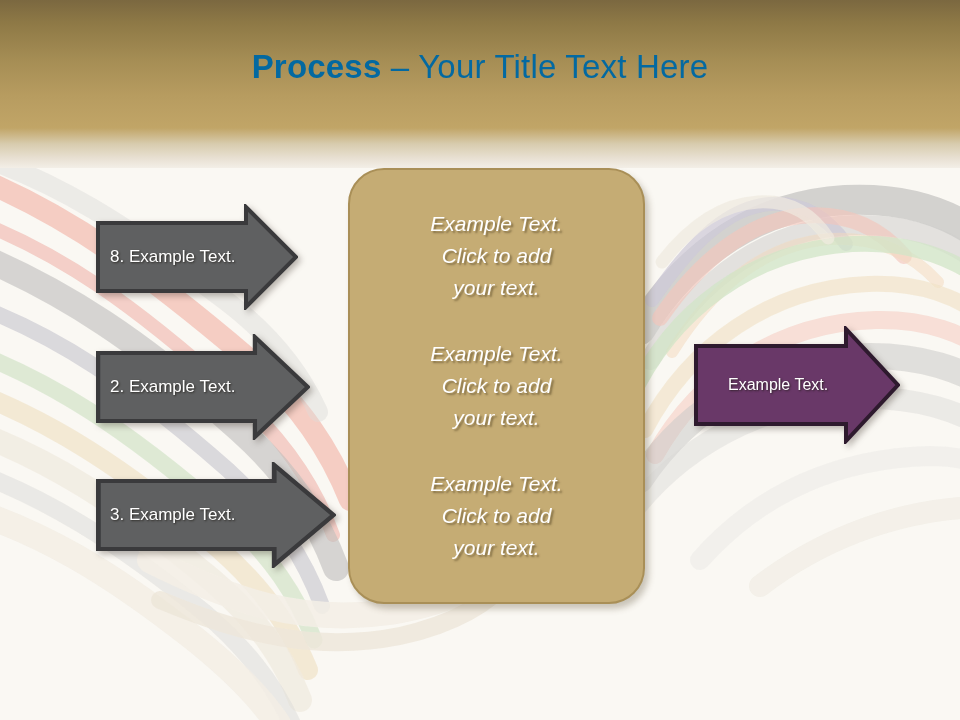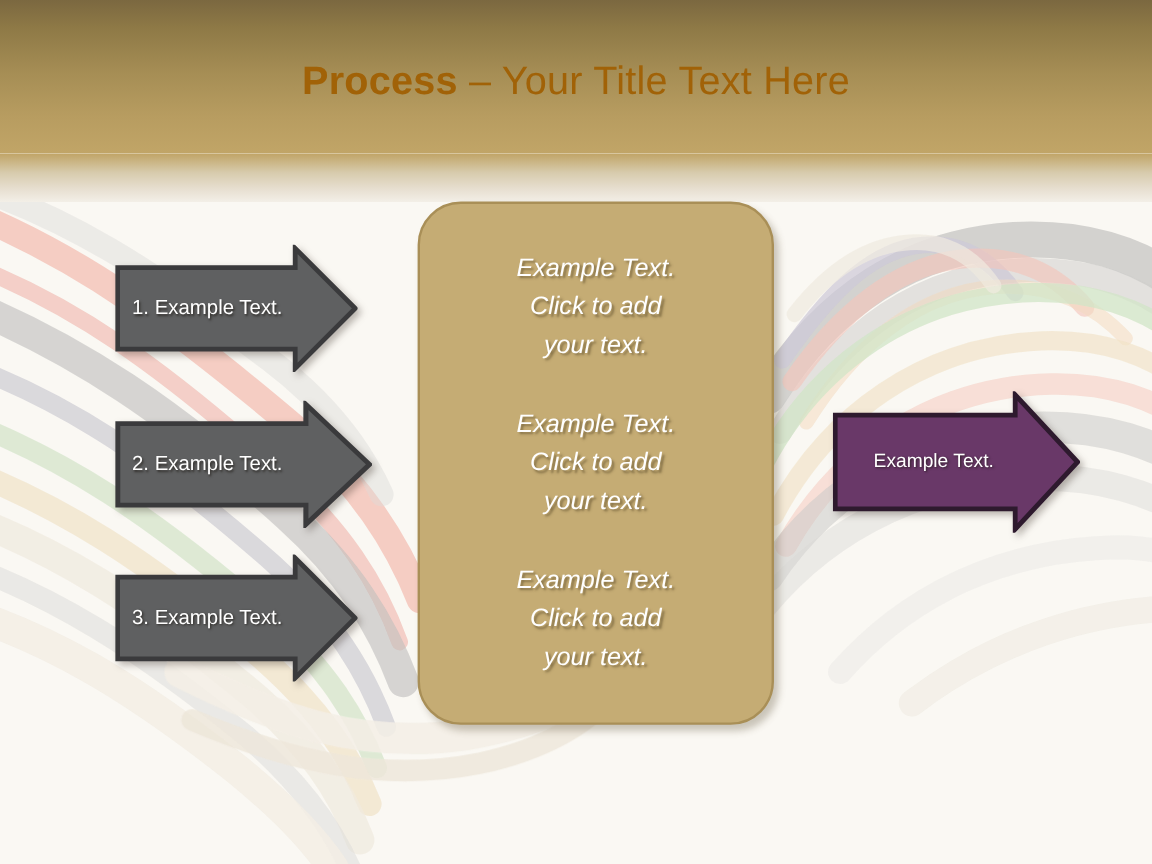--- a/index.html
+++ b/index.html
@@ -18,21 +18,21 @@
   .header-band{
     position:absolute;left:0;top:0;width:960px;height:128px;
     background:linear-gradient(180deg,#7B6840 0%,#8E7946 18%,#A68E55 48%,#B79C60 75%,#C1A567 100%);
   }
   .header-fade{
     position:absolute;left:0;top:128px;width:960px;height:40px;
     background:linear-gradient(180deg,#C1A567 0%,#D8CCAE 40%,#E8E0D2 75%,#F3EFE7 100%);
   }
   .slide-title{
     position:absolute;left:0;top:47px;width:960px;
-    text-align:center;color:#a16207;
+    text-align:center;color:#0369a1;
     font-size:33px;line-height:40px;letter-spacing:0.2px;
     white-space:nowrap;
   }
   .slide-title .t-bold{font-weight:bold;}
   .slide-title .t-rest{font-weight:normal;}
 
   
   .arrow{position:absolute;}
   .arrow .arrow-shape{
     position:absolute;left:0;top:0;width:100%;height:100%;
@@ -123,31 +123,31 @@
   <div class="header-band"></div>
   <div class="header-fade"></div>
   <div class="slide-title">
     <span class="t-bold">Process</span><span class="t-rest"> – Your Title Text Here</span>
   </div>
 
   <div class="arrow gray-arrow" style="left:96px;top:204px;">
     <svg class="arrow-shape" viewBox="0 0 202 106" preserveAspectRatio="none">
       <polygon points="2,19 150,19 150,3 200,53 150,103 150,87 2,87" fill="#5F6061" stroke="#3A3A3C" stroke-width="4" stroke-linejoin="miter"></polygon>
     </svg>
-    <span class="arrow-label">1. Example Text.</span>
+    <span class="arrow-label">8. Example Text.</span>
   </div>
 
   <div class="arrow gray-arrow" style="left:96px;top:334px;padding-left:12px;">
     <svg class="arrow-shape" viewBox="0 0 202 106" preserveAspectRatio="none">
       <polygon points="2,19 150,19 150,3 200,53 150,103 150,87 2,87" fill="#5F6061" stroke="#3A3A3C" stroke-width="4" stroke-linejoin="miter"></polygon>
     </svg>
     <span class="arrow-label">2. Example Text.</span>
   </div>
 
-  <div class="arrow gray-arrow" style="left:96px;top:462px;">
+  <div class="arrow gray-arrow" style="left:96px;top:462px;padding-left:38px;">
     <svg class="arrow-shape" viewBox="0 0 202 106" preserveAspectRatio="none">
       <polygon points="2,19 150,19 150,3 200,53 150,103 150,87 2,87" fill="#5F6061" stroke="#3A3A3C" stroke-width="4" stroke-linejoin="miter"></polygon>
     </svg>
     <span class="arrow-label">3. Example Text.</span>
   </div>
 
   <div class="center-box">
     <div class="box-block">
       <div>Example Text.</div>
       <div>Click  to add</div>

